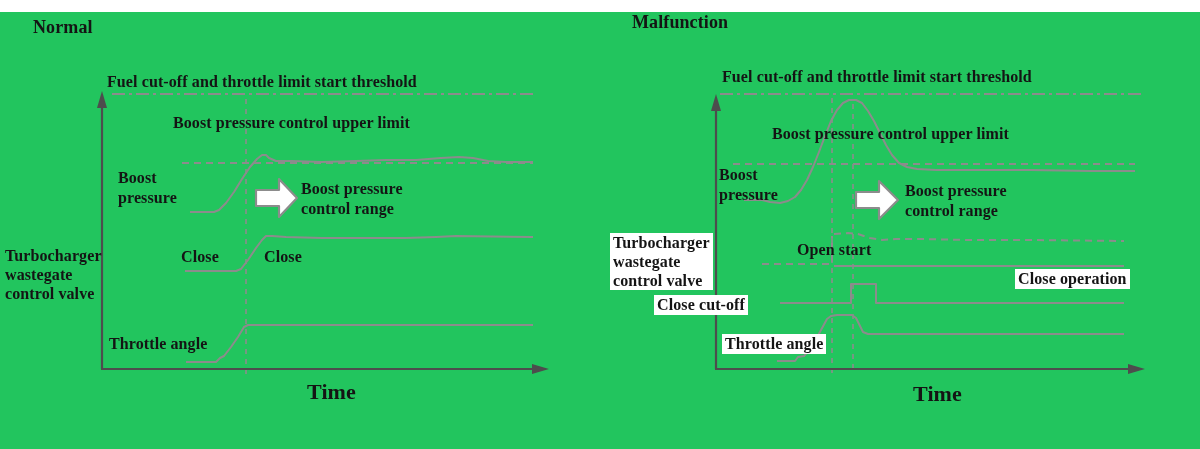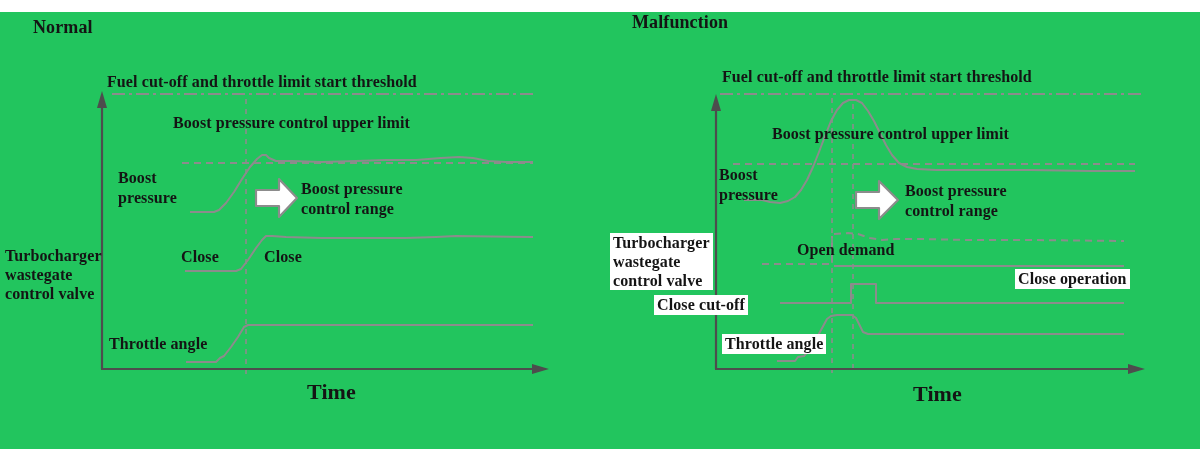--- a/index.html
+++ b/index.html
@@ -90,18 +90,18 @@
   </div>
   <div class="lbl" style="left:905px;top:169px">
     <div>Boost pressure</div>
     <div>control range</div>
   </div>
   <div class="lbl lh19 bg" style="left:610px;top:221px">
     <div>Turbocharger</div>
     <div>wastegate</div>
     <div>control valve</div>
   </div>
-  <div class="lbl" style="left:797px;top:228px">Open demand</div>
+  <div class="lbl" style="left:797px;top:228px">Open start</div>
   <div class="lbl bg" style="left:654px;top:283px">Close cut-off</div>
   <div class="lbl bg" style="left:1015px;top:257px">Close operation</div>
   <div class="lbl bg" style="left:722px;top:322px">Throttle angle</div>
   <div class="lbl time" style="left:913px;top:372px">Time</div>
 </div>
 
 </body></html>

